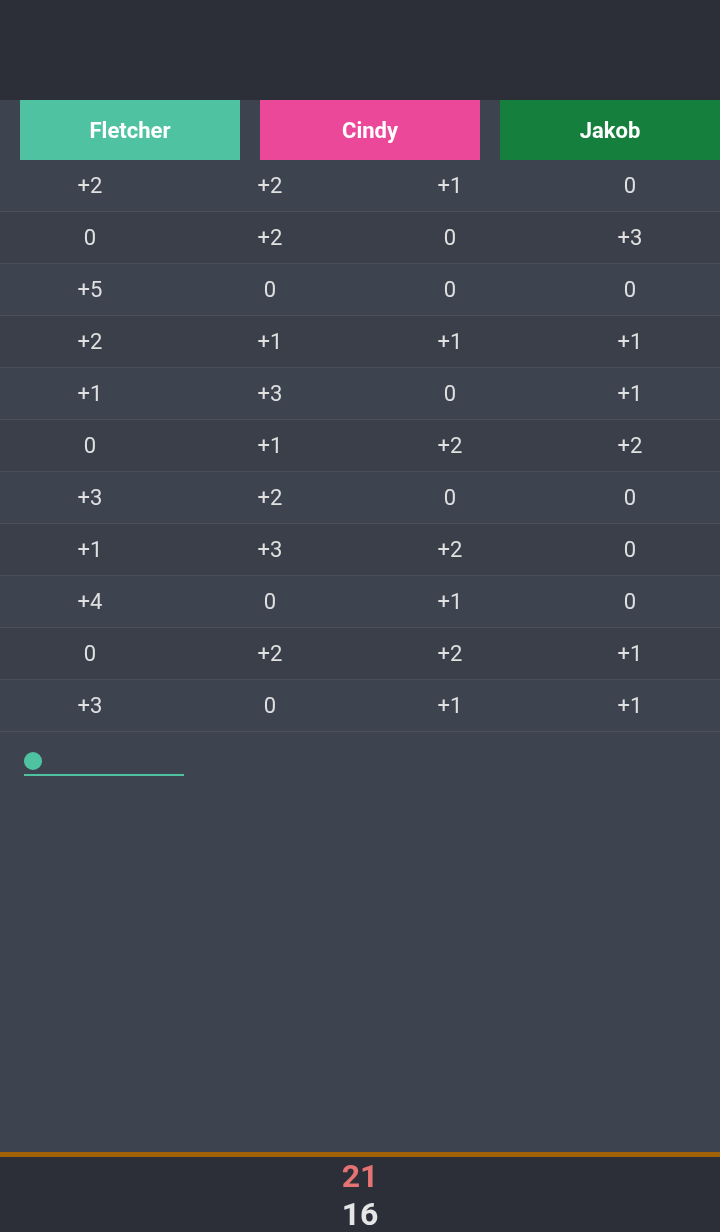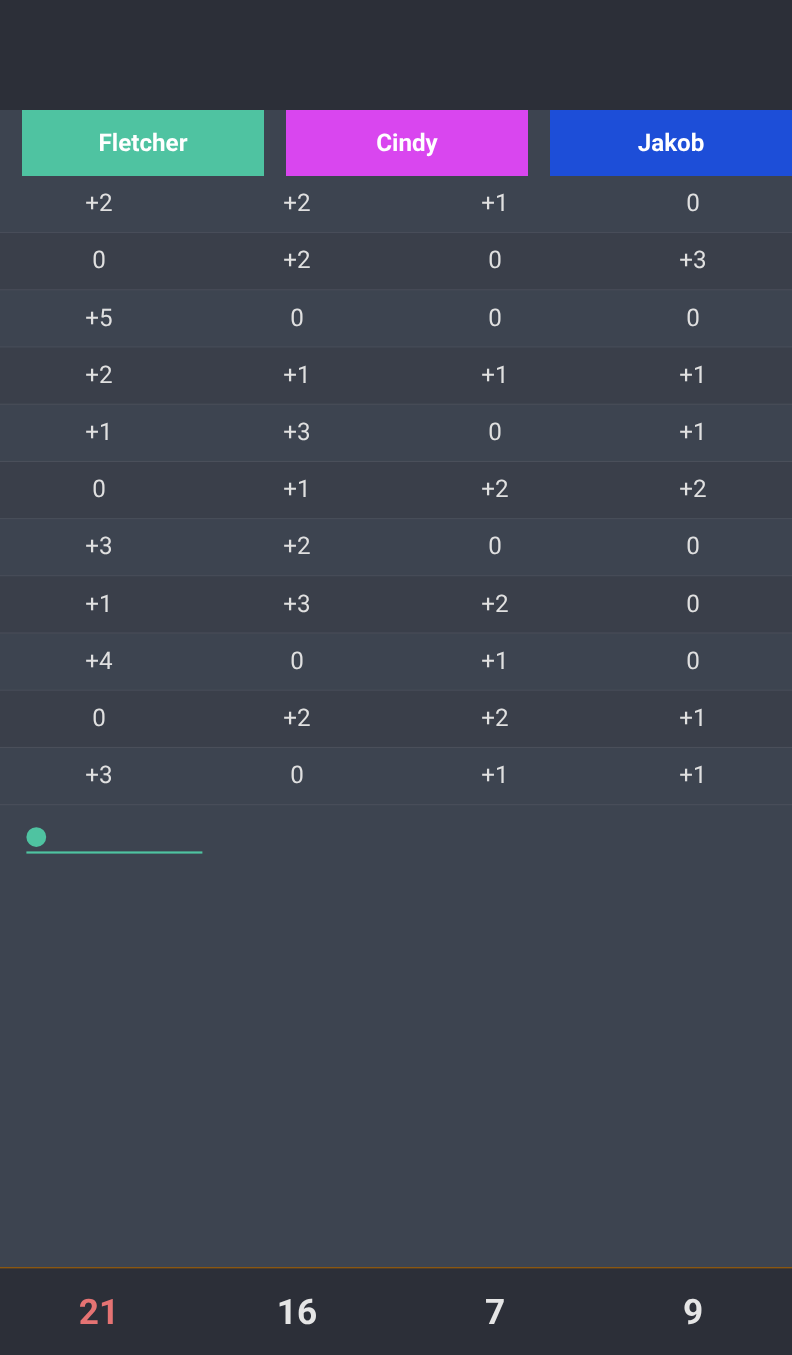--- a/index.html
+++ b/index.html
@@ -64,22 +64,22 @@
       flex: 1;
       display: flex;
       align-items: center;
       justify-content: center;
       font-size: 22px;
       font-weight: bold;
       color: #fff;
       margin-left: 20px;
     }
     .col-header.fletcher { background: #4fc3a1; }
-    .col-header.cindy    { background: #d946ef; }
-    .col-header.jakob    { background: #1d4ed8; }
+    .col-header.cindy    { background: #ec4899; }
+    .col-header.jakob    { background: #15803d; }
     .col-header.olav     { background: #f9d55a; color: #333; }
 
     
     #score-table {
       flex: 1;
     }
     .score-row {
       display: flex;
       height: 52px;
       border-bottom: 1px solid #4a4f5a;
@@ -128,22 +128,23 @@
     }
 
     
     #bottom-bar {
       position: absolute;
       bottom: 0;
       left: 0;
       width: 720px;
       height: 80px;
       background: #2c2f38;
-      border-top: 1px solid #a16207;
-      display: flex;
+      border-top: 5px solid #a16207;
+      display: flex;
+      flex-direction: column;
     }
     .bottom-score {
       flex: 1;
       display: flex;
       align-items: center;
       justify-content: center;
       font-size: 32px;
       font-weight: bold;
       color: #e5e5e5;
     }

